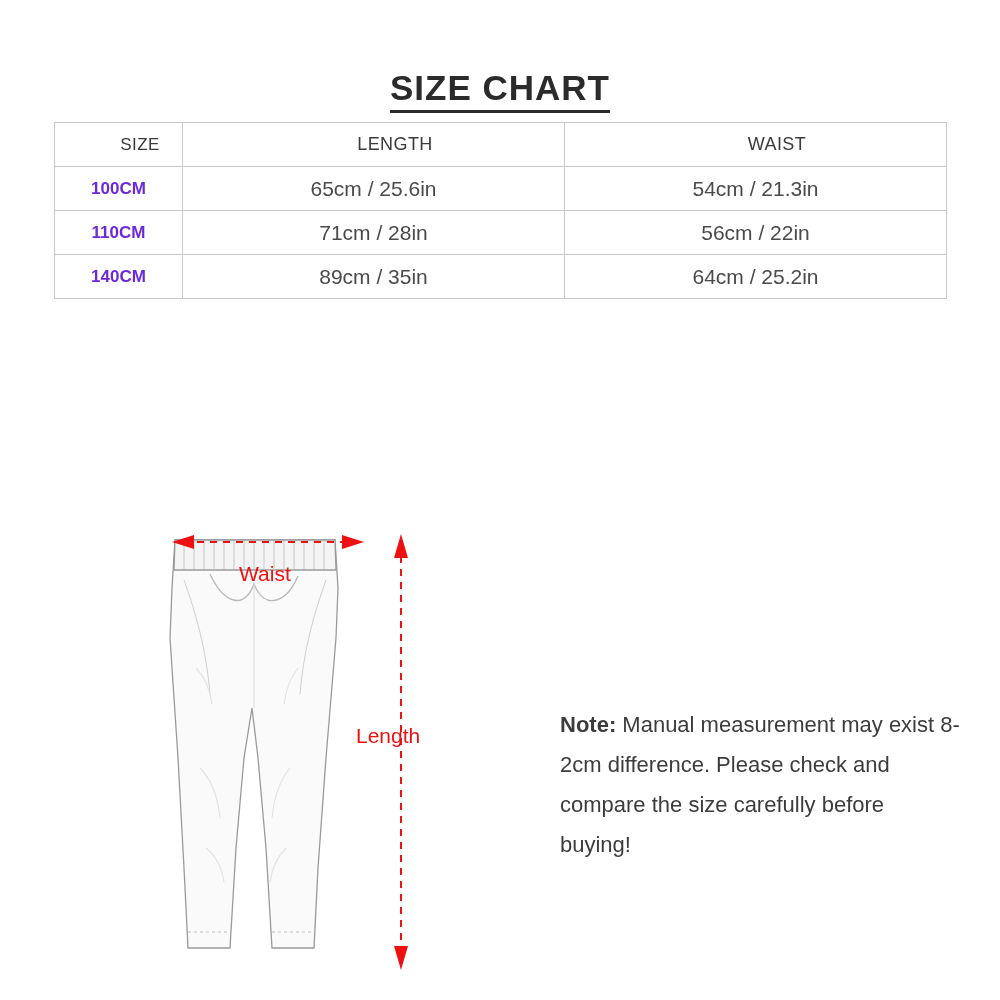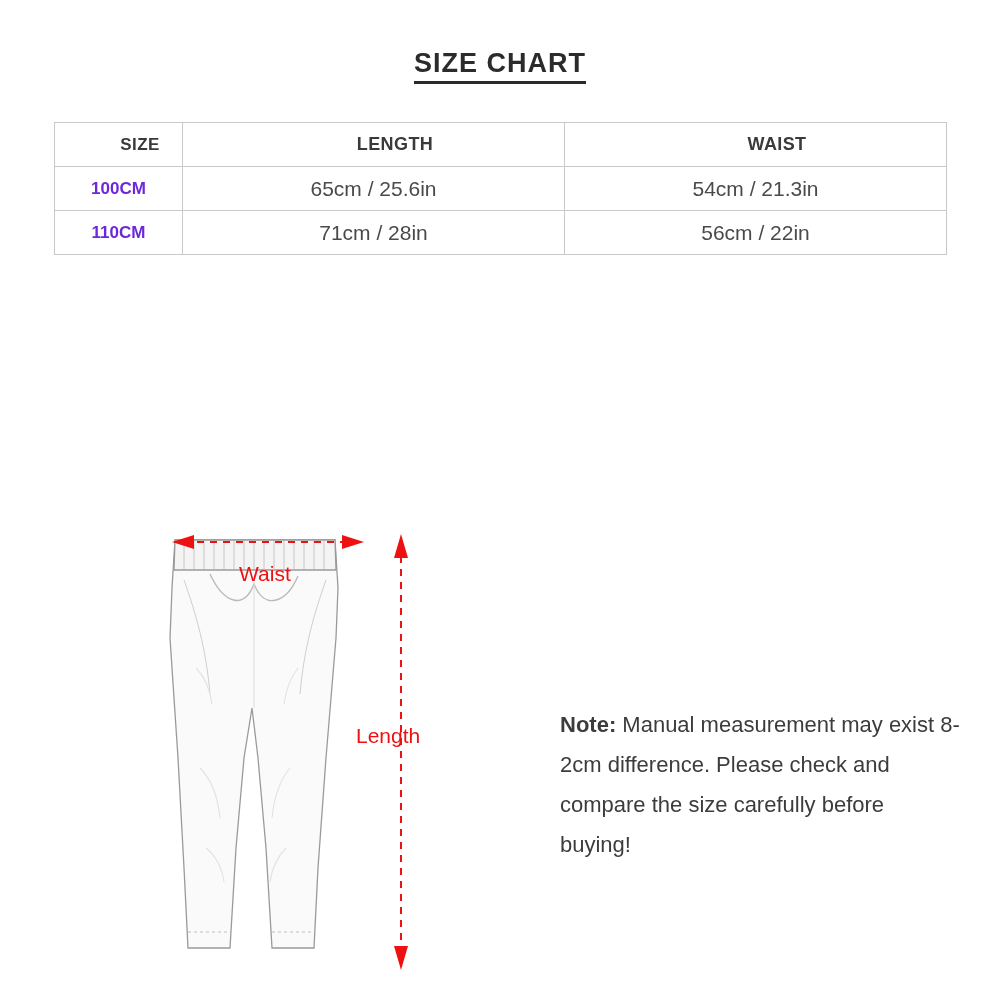--- a/index.html
+++ b/index.html
@@ -16,24 +16,24 @@
     width: 1000px;
     height: 1000px;
     background: #ffffff;
     overflow: hidden;
   }
 
   
   .title {
     position: absolute;
     left: 0;
-    top: 48px;
+    top: 68px;
     width: 1000px;
     text-align: center;
-    font-size: 27px;
+    font-size: 35px;
     font-weight: bold;
     color: #2b2b2b;
     letter-spacing: 1px;
   }
   .title span {
     border-bottom: 3px solid #2b2b2b;
     padding-bottom: 3px;
   }
 
   
@@ -51,21 +51,21 @@
 
   .chart-table th, .chart-table td {
     border: 1px solid #c9c9c9;
     height: 44px;
     text-align: center;
     vertical-align: middle;
     color: #3a3a3a;
   }
   .chart-table th {
     font-size: 18px;
-    font-weight: bold;
+    font-weight: normal;
     letter-spacing: 0.4px;
     padding-left: 44px;
   }
   .chart-table th.size-head { font-size: 17px; }
   .chart-table td.size-cell {
     font-size: 17px;
     font-weight: bold;
     color: #6d28d9;
   }
   .chart-table td.val-cell {
@@ -138,20 +138,25 @@
     <tbody>
       <tr>
         <td class="size-cell">100CM</td>
         <td class="val-cell">65cm / 25.6in</td>
         <td class="val-cell">54cm / 21.3in</td>
       </tr>
       <tr>
         <td class="size-cell">110CM</td>
         <td class="val-cell">71cm / 28in</td>
         <td class="val-cell">56cm / 22in</td>
+      </tr>
+      <tr>
+        <td class="size-cell">140CM</td>
+        <td class="val-cell">89cm / 35in</td>
+        <td class="val-cell">64cm / 25.2in</td>
       </tr>
     </tbody>
   </table>
 
   <div class="illus">
 
     <svg class="pants-svg" width="230" height="450" viewBox="0 0 230 450">
 
       <path d="M35 22 L195 22 L198 70 L196 120 L186 240 L178 350 L174 430
                L132 430 L126 330 L118 240 L112 190 L104 240 L96 330 L90 430

